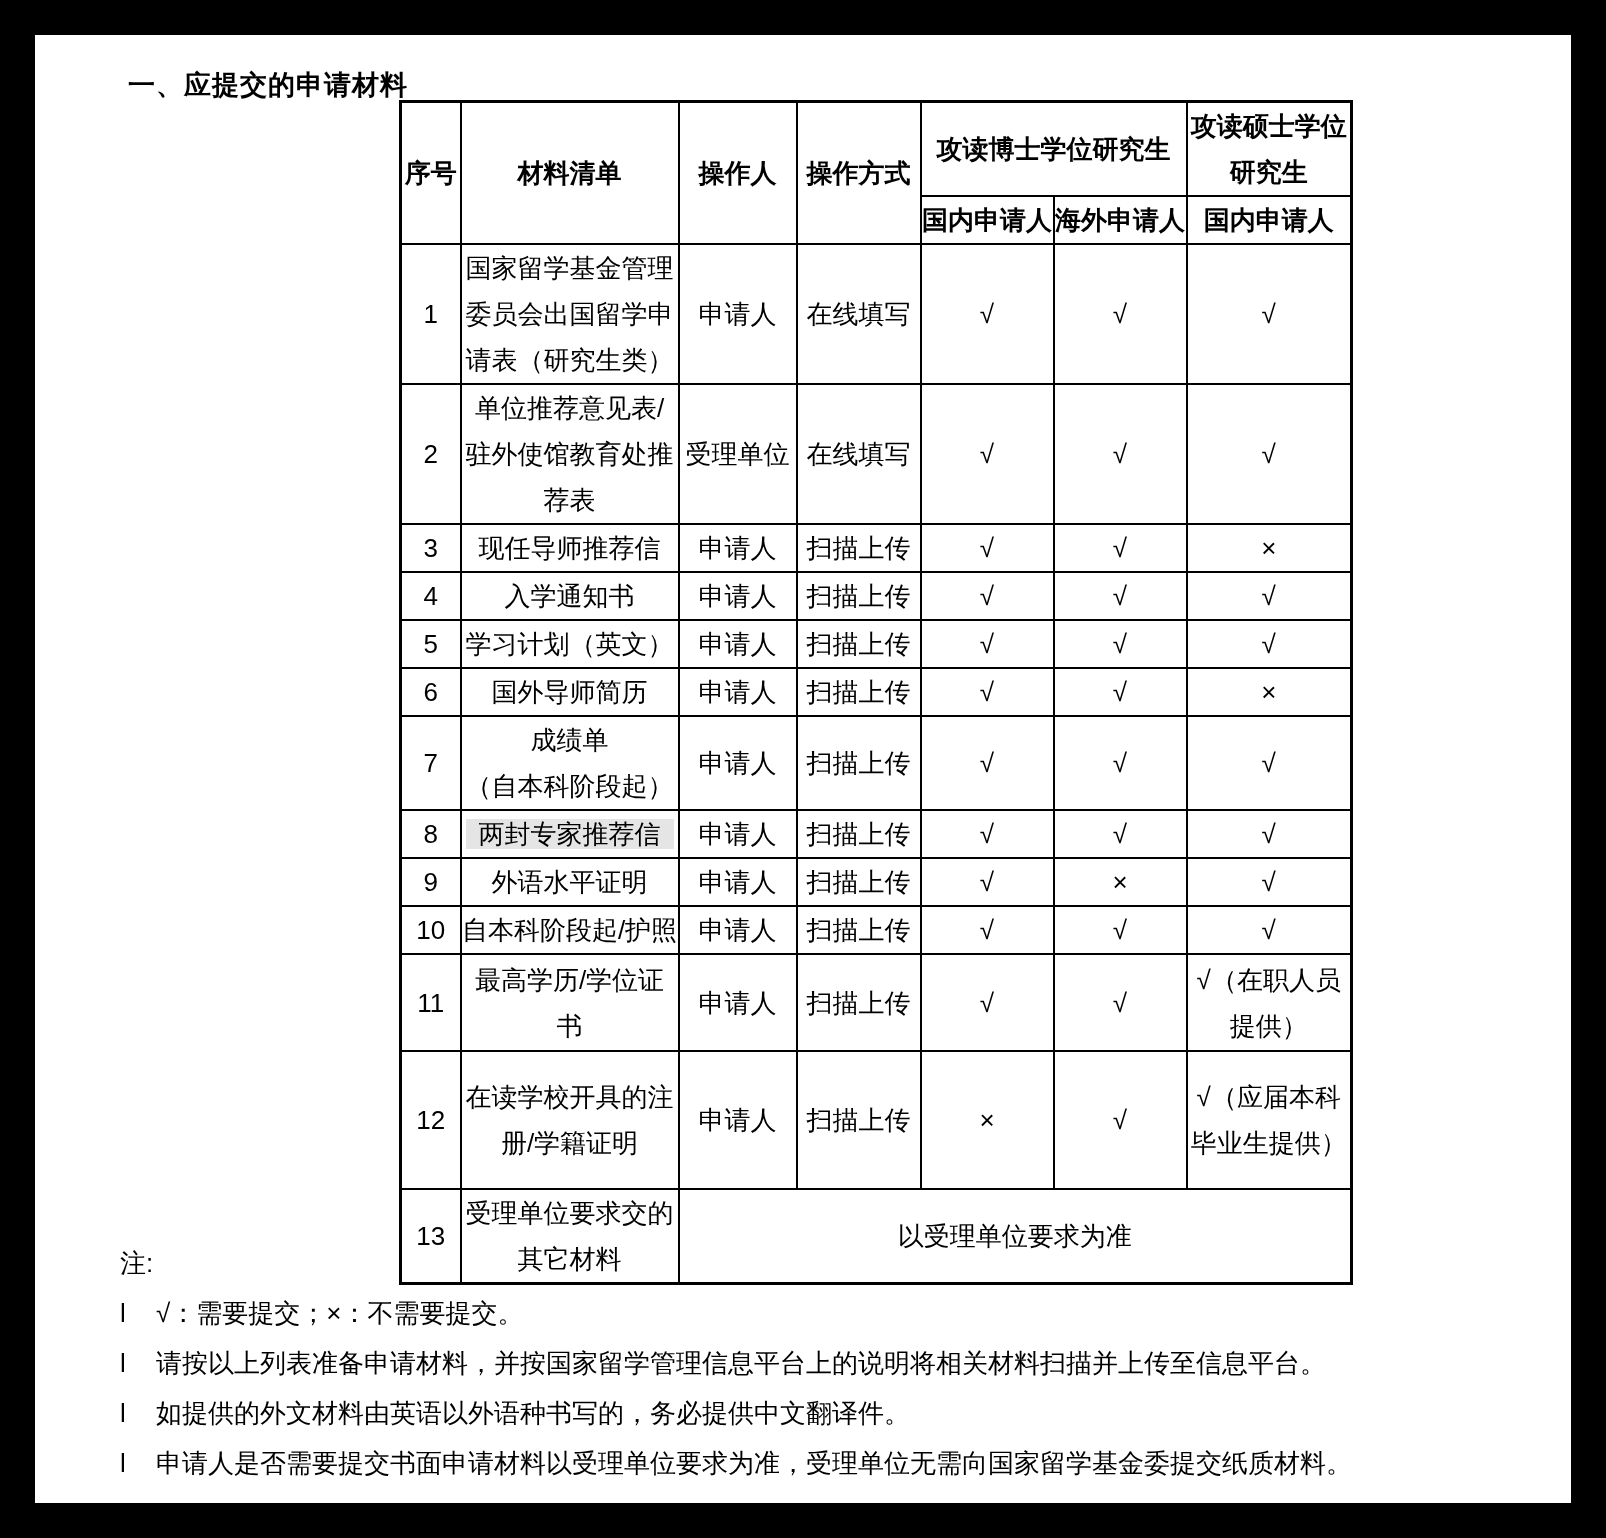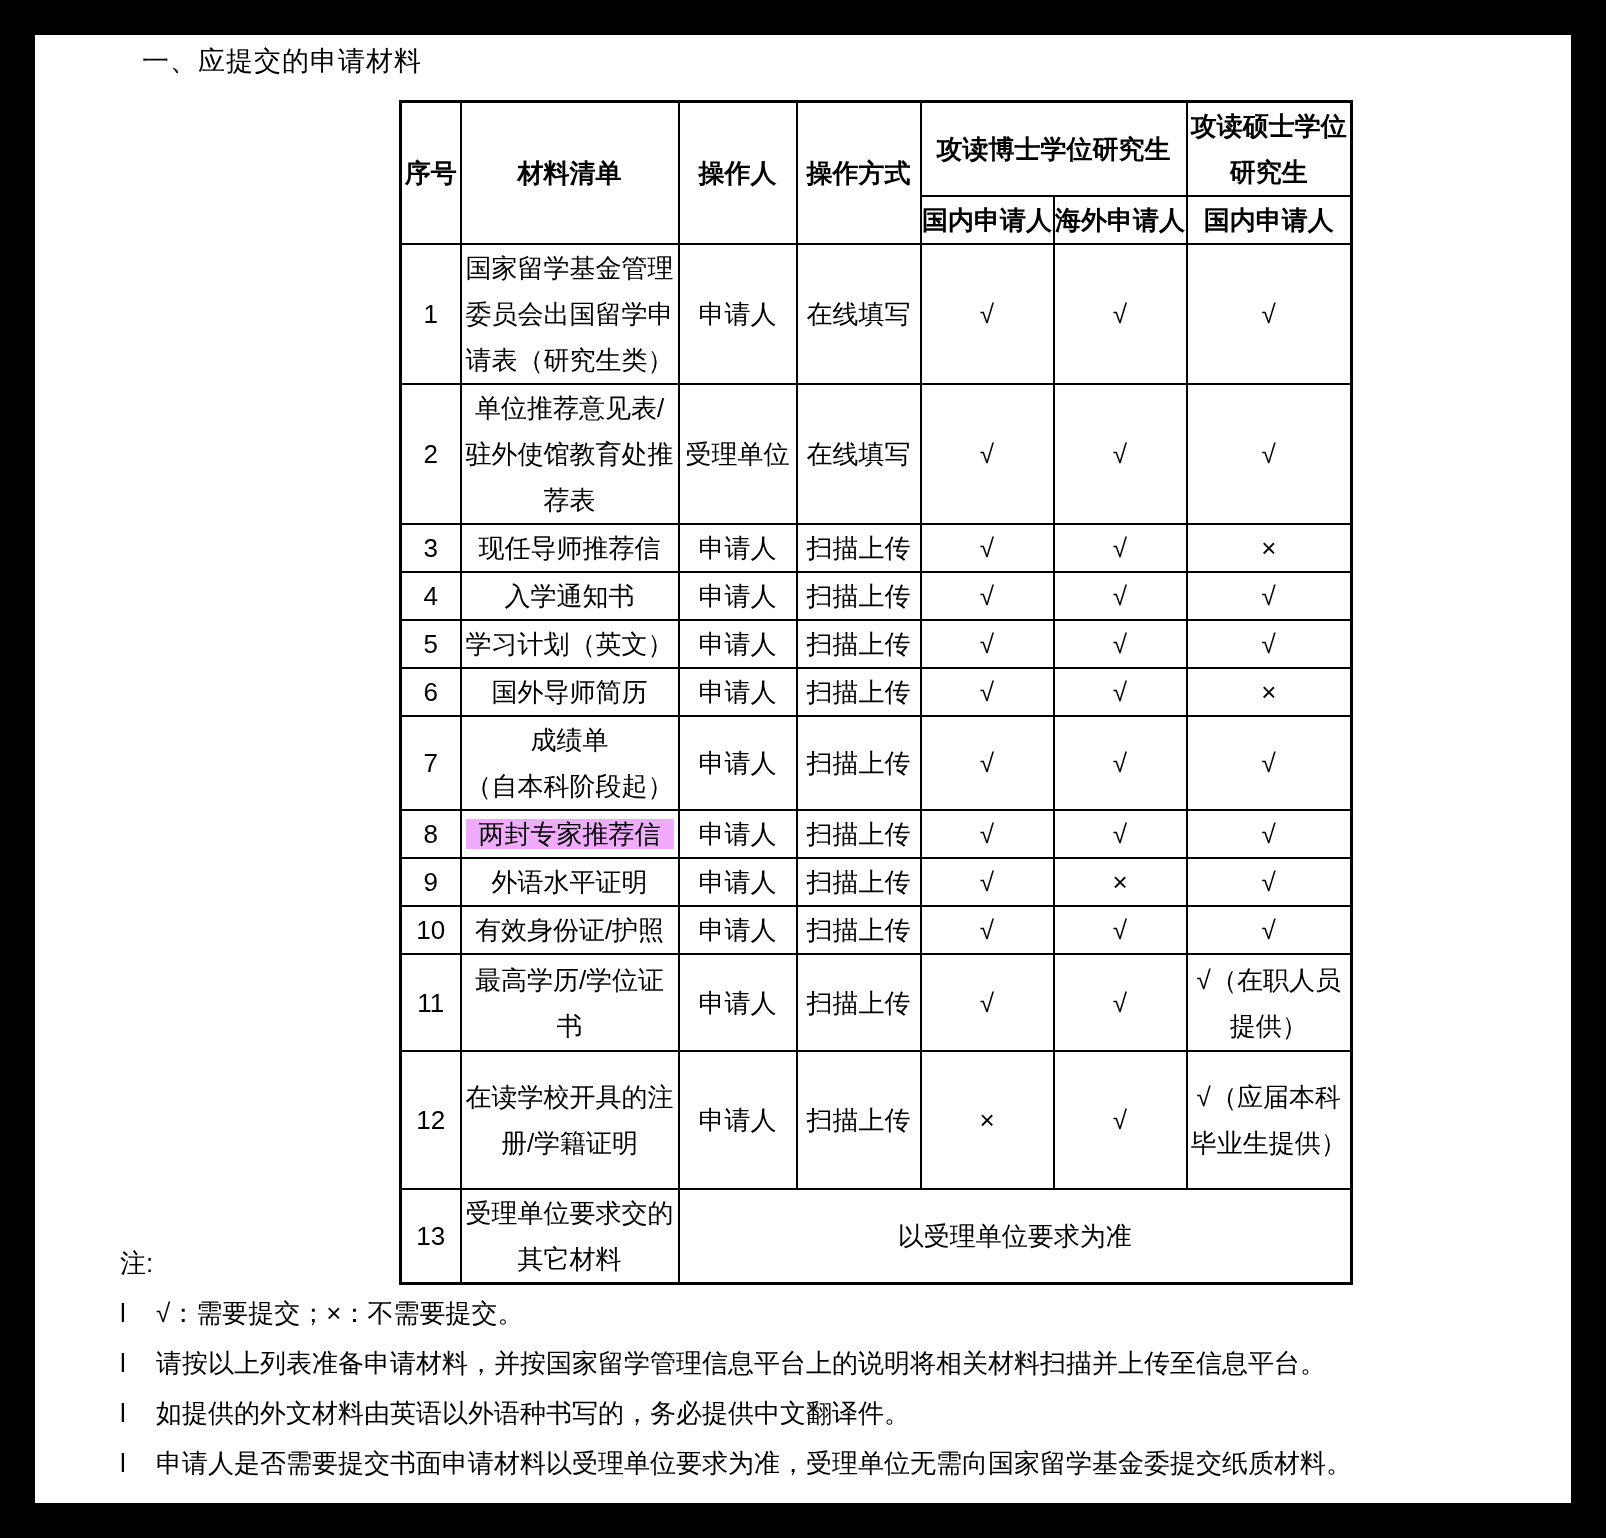--- a/index.html
+++ b/index.html
@@ -9,24 +9,23 @@
     background:#000;
     color:#000;
     font-family:"Liberation Sans", sans-serif;
   }
   .page {
     position:absolute; left:35px; top:35px;
     width:1536px; height:1468px;
     background:#fff;
   }
   .doc-title {
-    position:absolute; left:93px; top:8px;
-    font-size:27px; font-weight:normal; letter-spacing:1px;
+    position:absolute; left:93px; top:32px;
+    font-size:27px; font-weight:bold; letter-spacing:1px;
     white-space:nowrap;
-    margin-left:14px;
   }
   table.materials {
     position:absolute; left:364px; top:65px;
     width:951px;
     border-collapse:collapse; table-layout:fixed;
     border:3px solid #000;
   }
   table.materials th, table.materials td {
     border:2px solid #000;
     text-align:center; vertical-align:middle;
@@ -40,21 +39,21 @@
   .hA  { height:93px; }
   .hB  { height:42px; }
   .h139{ height:139px; }
   .h138{ height:138px; }
   .h46 { height:46px; }
   .h47 { height:47px; }
   .h93 { height:93px; }
   .h97 { height:97px;border-radius:28px; }
   .h114{ height:138px; }
   .h92 { height:92px; }
-  .hl  { background:#f0abfc; padding:0 13px; }
+  .hl  { background:#e5e5e5; padding:0 13px; }
   .notes {
     position:absolute; left:85px; top:1203px;
     font-size:26px;
   }
   .note-line { height:50px; line-height:50px; white-space:nowrap; }
   .bullet { display:inline-block; width:36px; }
 </style>
 </head>
 <body>
 
@@ -170,21 +169,21 @@
         <td>9</td>
         <td>外语水平证明</td>
         <td>申请人</td>
         <td>扫描上传</td>
         <td>√</td>
         <td>×</td>
         <td>√</td>
       </tr>
       <tr class="h47">
         <td>10</td>
-        <td>有效身份证/护照</td>
+        <td>自本科阶段起/护照</td>
         <td>申请人</td>
         <td>扫描上传</td>
         <td>√</td>
         <td>√</td>
         <td>√</td>
       </tr>
       <tr class="h97">
         <td>11</td>
         <td>最高学历/学位证
 书</td>

